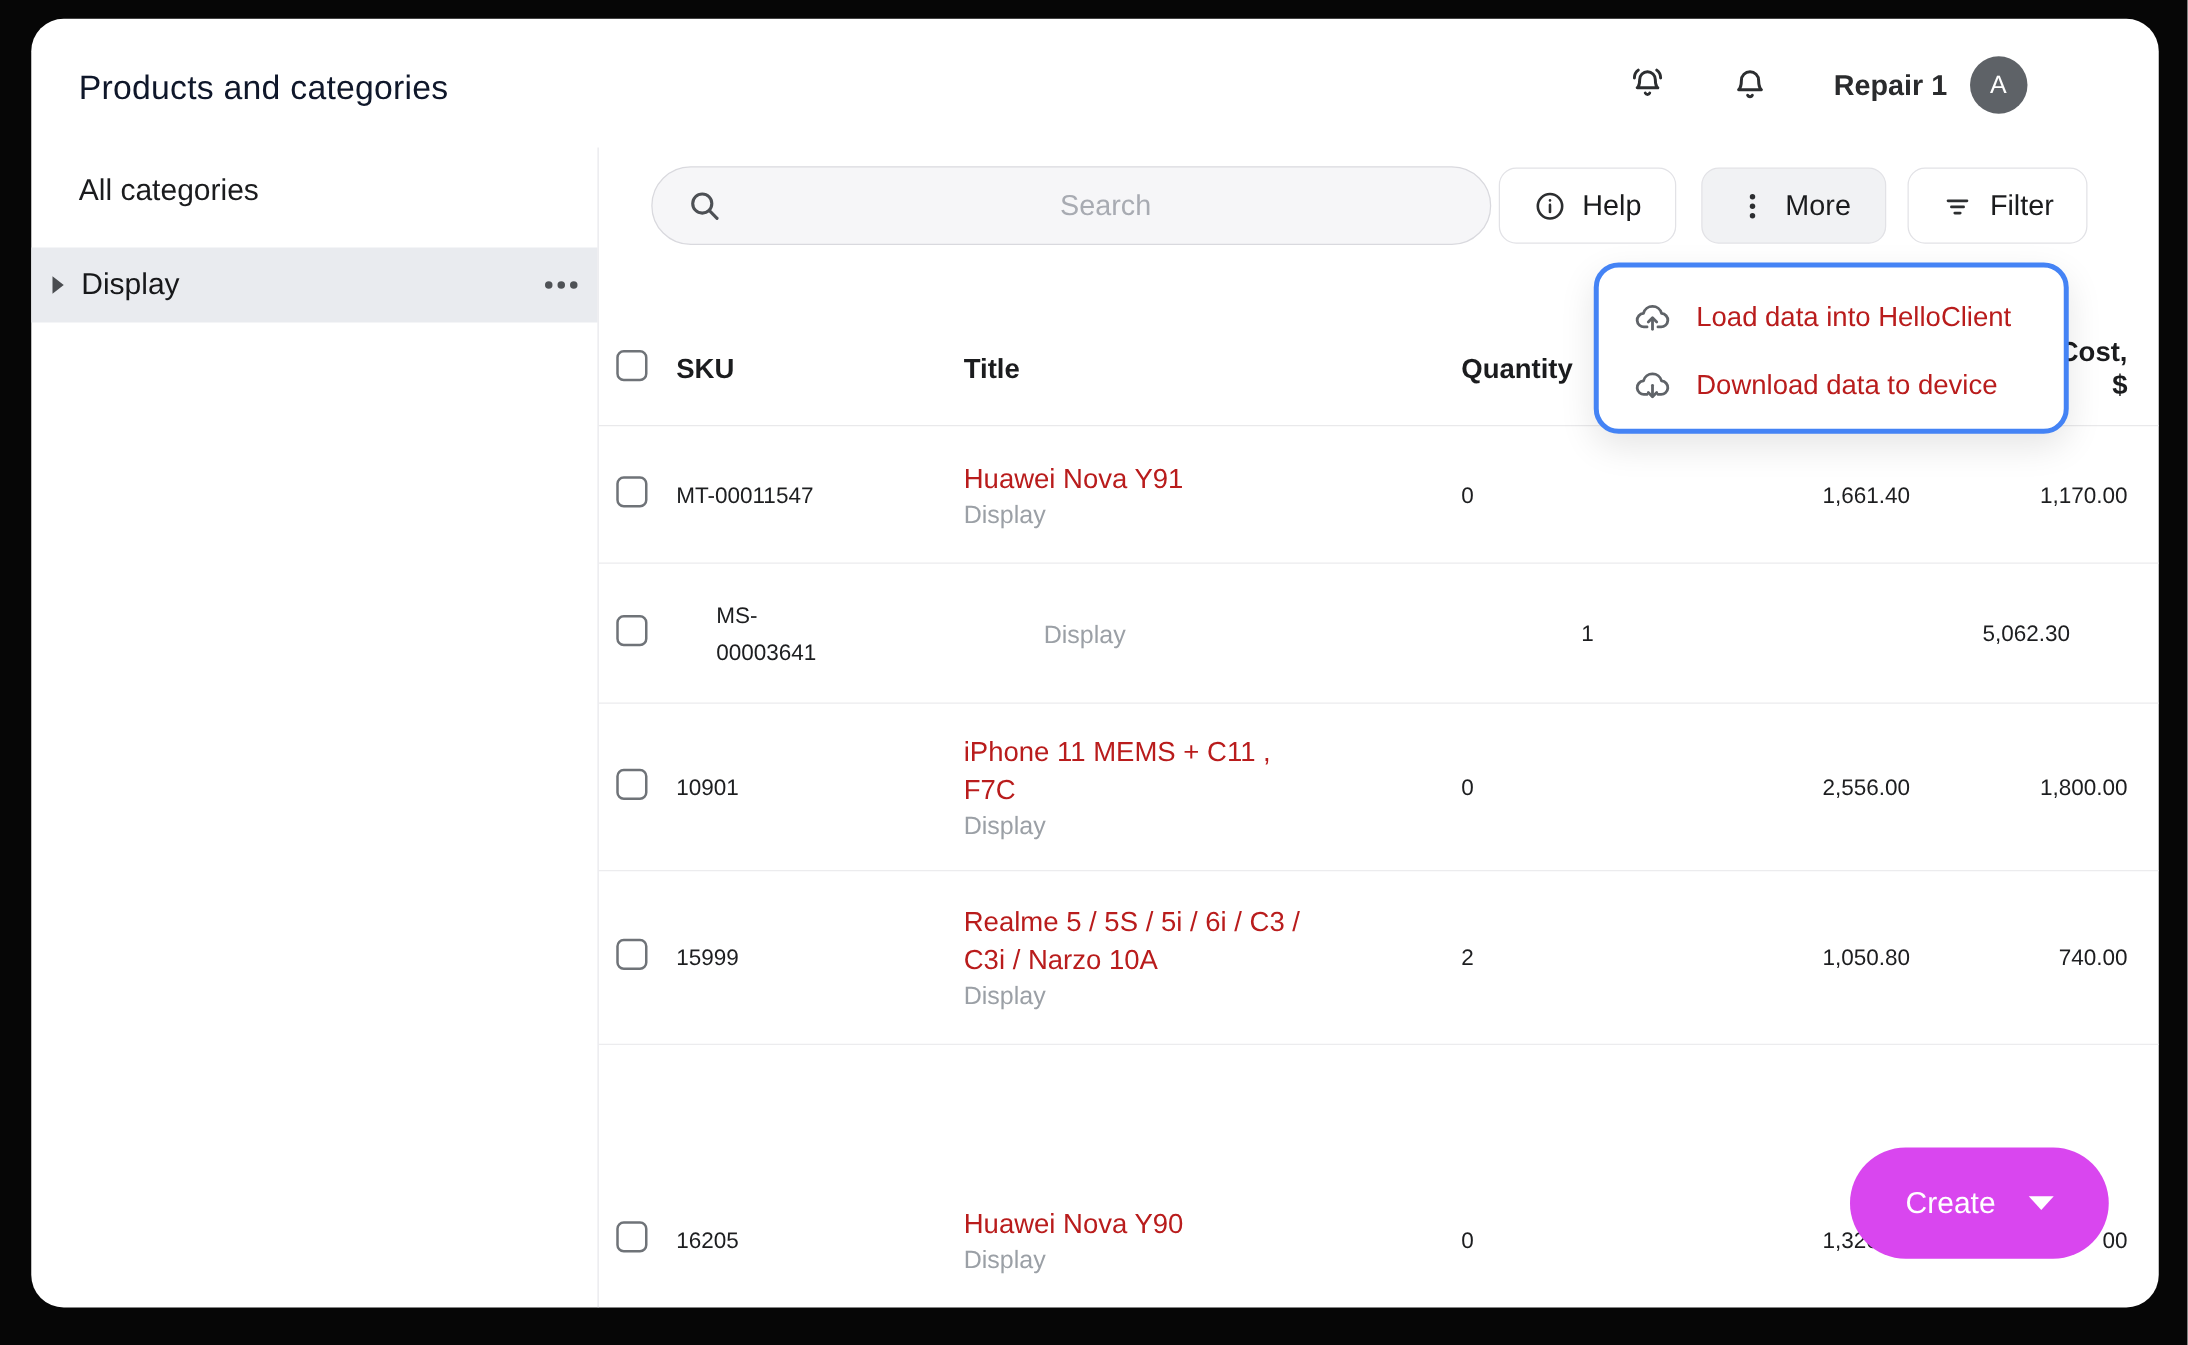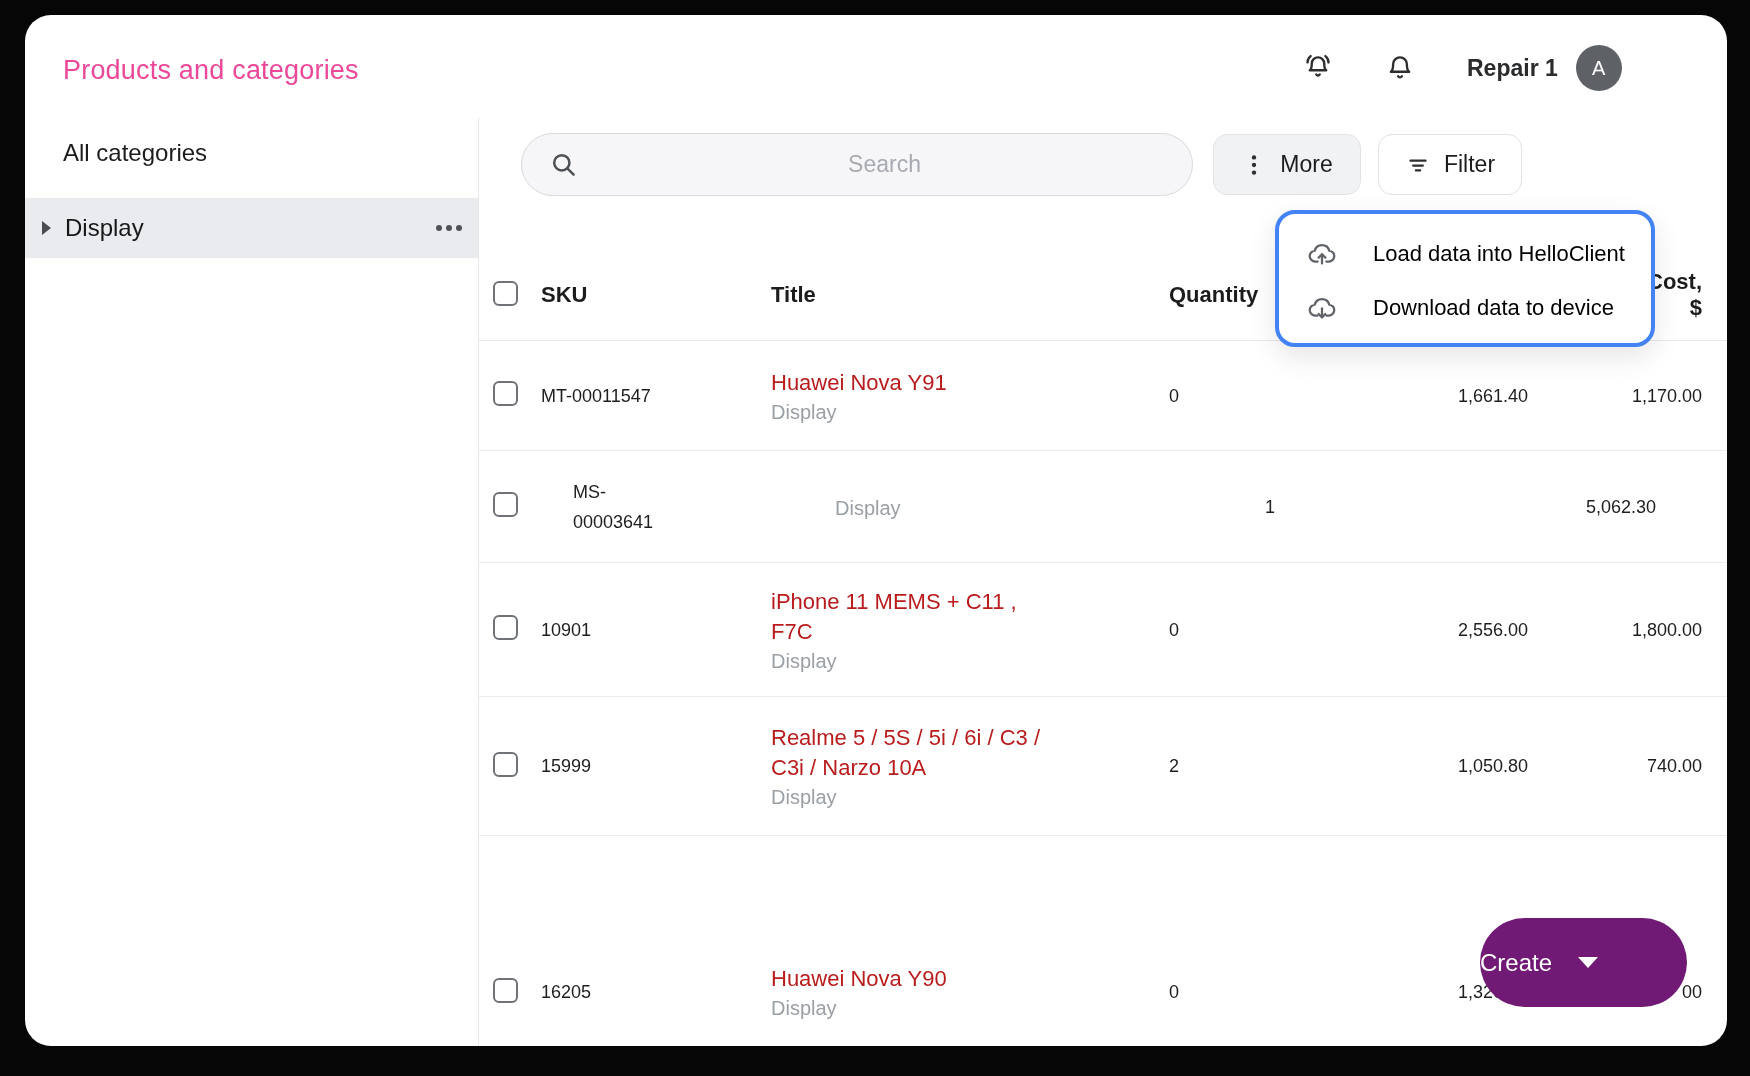--- a/index.html
+++ b/index.html
@@ -11,21 +11,21 @@
     overflow:hidden;
     border-radius:40px;
   }
   .card {
     position:absolute; left:25px; top:15px; width:1702px; height:1031px;
     background:#ffffff; border-radius:26px; overflow:hidden;
   }
   
   .page-title {
     position:absolute; left:38px; top:40px;
-    font-size:27px; font-weight:500; color:#ec4899; letter-spacing:.2px;
+    font-size:27px; font-weight:500; color:#0f172a; letter-spacing:.2px;
   }
   .appbar-right {
     position:absolute; top:30px; left:1278px; height:46px;
     display:flex; align-items:center;
   }
   .icon-btn { width:30px; height:30px; color:#2c2e30; cursor:pointer; }
   .icon-btn svg { width:30px; height:30px; display:block; }
   .bell-gap { margin-left:52px; }
   .account-name { margin-left:52px; font-size:23px; color:#2a2b2d; white-space:nowrap;font-weight:bold; }
   .avatar {
@@ -108,29 +108,29 @@
   .title-main { font-size:22px; color:#b91c1c; line-height:30px; }
   .title-sub { font-size:20px; color:#9ba0a6; margin-top:3px; }
   
   .dropdown {
     position:absolute; left:1250px; top:195px; width:380px; height:137px;
     background:#ffffff; border:4px solid #4483f5; border-radius:20px;
     box-shadow:0 10px 28px rgba(0,0,0,.10);
     padding:13px 0; z-index:50;
   }
   .menu-item {
-    height:54px; display:flex; align-items:center; padding-left:28px; gap:36px;
-    font-size:22px; color:#000000; cursor:pointer; white-space:nowrap;
+    height:54px; display:flex; align-items:center; padding-left:28px; gap:20px;
+    font-size:22px; color:#b91c1c; cursor:pointer; white-space:nowrap;
   }
   .menu-item svg { width:30px; height:30px; color:#5f6368; flex:0 0 auto; }
   
   .create-btn {
     position:absolute; left:1455px; top:903px; width:207px; height:89px;
-    background:#701a75; border-radius:45px; z-index:40;
-    display:flex; align-items:center; gap:26px;
+    background:#d946ef; border-radius:45px; z-index:40;
+    display:flex; align-items:center; justify-content:center; gap:26px;
     cursor:pointer;
   }
   .create-label { color:#ffffff; font-size:24px; font-weight:500; }
   .caret-down {
     width:0; height:0;
     border-left:10px solid transparent; border-right:10px solid transparent;
     border-top:11px solid #ffffff;
   }
 </style>
 </head>
@@ -172,20 +172,28 @@
 
   <div class="main">
 
     <div class="toolbar">
       <div class="search-pill">
         <svg viewBox="0 0 24 24" fill="none" stroke="currentColor" stroke-width="2.2" stroke-linecap="round">
           <circle cx="10.5" cy="10.5" r="6.8"></circle>
           <path d="M15.6 15.6 L21 21"></path>
         </svg>
         <input type="text" placeholder="Search" style="">
+      </div>
+      <div class="tbtn btn-help">
+        <svg viewBox="0 0 24 24" fill="none" stroke="currentColor" stroke-width="1.9" stroke-linecap="round">
+          <circle cx="12" cy="12" r="9"></circle>
+          <path d="M12 11v5.2"></path>
+          <path d="M12 7.6v.2"></path>
+        </svg>
+        <span>Help</span>
       </div>
       <div class="tbtn btn-more">
         <svg viewBox="0 0 24 24" fill="currentColor">
           <circle cx="12" cy="5" r="2"></circle>
             <circle cx="12" cy="12" r="2"></circle>
             <circle cx="12" cy="19" r="2"></circle>
         </svg>
         <span>More</span>
       </div>
       <div class="tbtn btn-filter">

